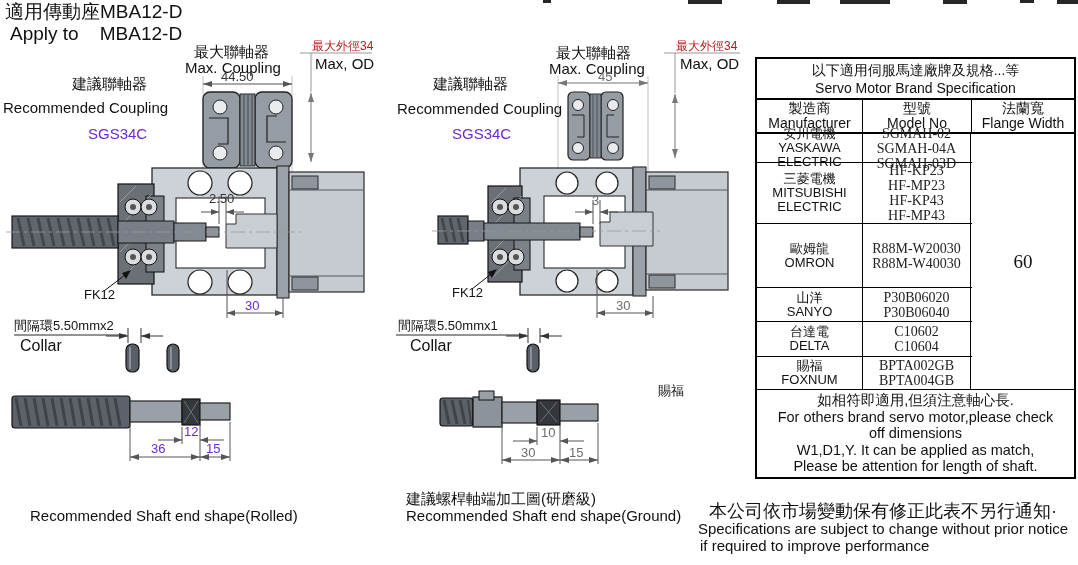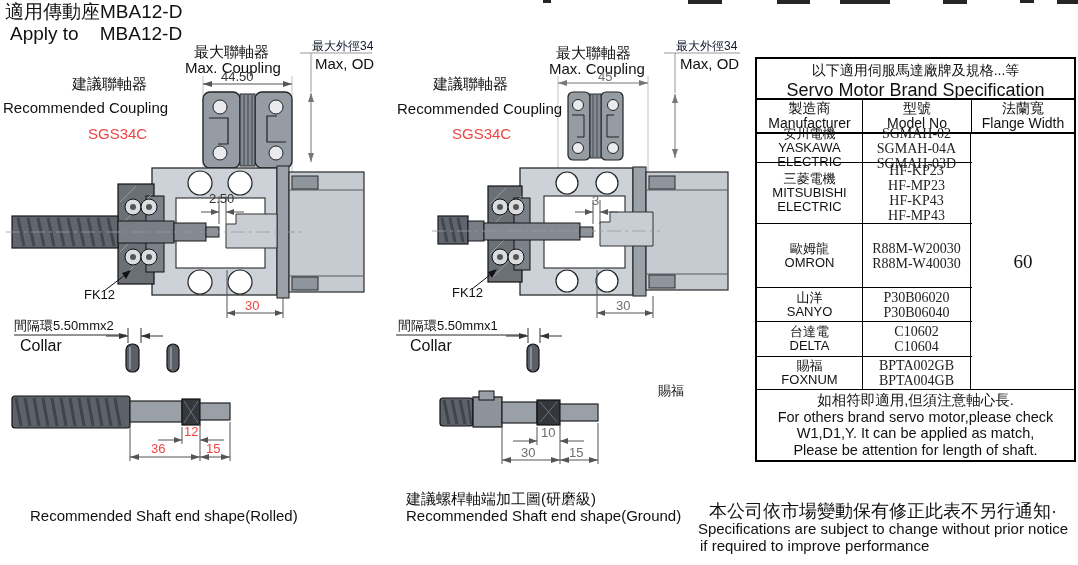--- a/index.html
+++ b/index.html
@@ -2,27 +2,27 @@
 <html><head>
 <meta charset="utf-8">
 <style>
   html,body{margin:0;padding:0;background:#fff;}
   .canvas{position:relative;width:1078px;height:565px;background:#ffffff;overflow:hidden;
           font-family:"Liberation Sans",sans-serif;color:#111;}
   .art{position:absolute;left:0;top:0;}
   .lbl{position:absolute;white-space:pre;line-height:1.1;}
   .s12{font-size:12px}.s13{font-size:13px}.s15{font-size:15px}
   .s16{font-size:16px}.s19{font-size:19px}
-  .gray{color:#0f172a}.dimc{color:#ef4444}.dkdim{color:#333}.mid{color:#6e6e6e}
+  .gray{color:#b91c1c}.dimc{color:#6d28d9}.dkdim{color:#333}.mid{color:#6e6e6e}
   .frag{position:absolute;top:0;background:#262626;}
   
   .tbl{position:absolute;left:755px;top:57px;width:321px;border:2px solid #000;background:#fff;box-sizing:border-box;}
   .t-title{height:41px;border-bottom:2px solid #000;text-align:center;box-sizing:border-box;padding-top:3px;}
   .t-title .zh{font-size:14px;}
-  .t-title .en{font-size:18px;}
+  .t-title .en{font-size:14px;}
   .t-cols{display:flex;height:34px;border-bottom:2px solid #000;box-sizing:border-box;}
   .t-col{display:flex;flex-direction:column;align-items:center;justify-content:center;
          font-size:14px;line-height:15px;box-sizing:border-box;}
   .c1{width:106px;border-right:1px solid #000;}
   .c2{width:109px;border-right:1px solid #000;}
   .c3{flex:1;}
   .t-body{display:flex;box-sizing:border-box;}
   .t-left{width:215px;}
   .t-row{display:flex;border-bottom:1px solid #000;box-sizing:border-box;}
   .t-man{width:106px;border-right:1px solid #000;display:flex;flex-direction:column;align-items:center;
@@ -459,20 +459,21 @@
           </div>
         </div>
       </div>
       <div class="t-flange">
         <span>60</span>
       </div>
     </div>
     <div class="t-note">
       <div>如相符即適用,但須注意軸心長.</div>
       <div>For others brand servo motor,please check</div>
+      <div>off dimensions</div>
       <div>W1,D1,Y. It can be applied as match,</div>
       <div>Please be attention for length of shaft.</div>
     </div>
   </div>
 
   <div class="footer">
     <div class="f-zh">本公司依市場變動保有修正此表不另行通知·</div>
     <div class="f-en1">Specifications are subject to change without prior notice</div>
     <div class="f-en2">if required to improve performance</div>
   </div>

